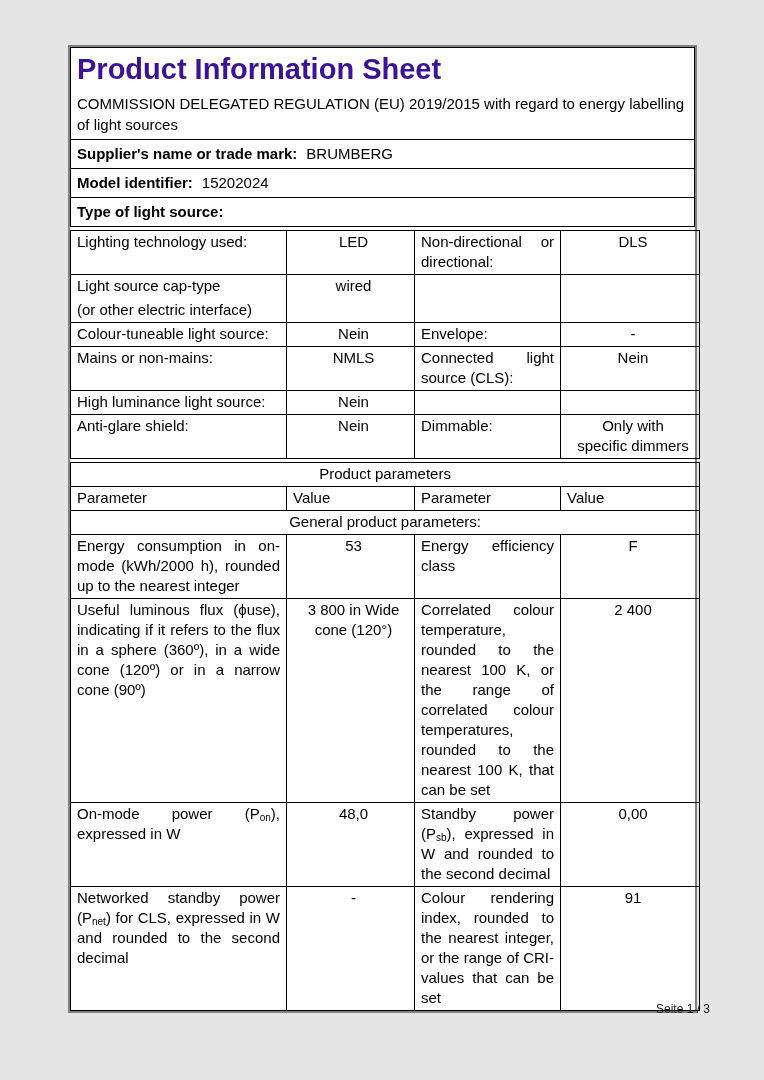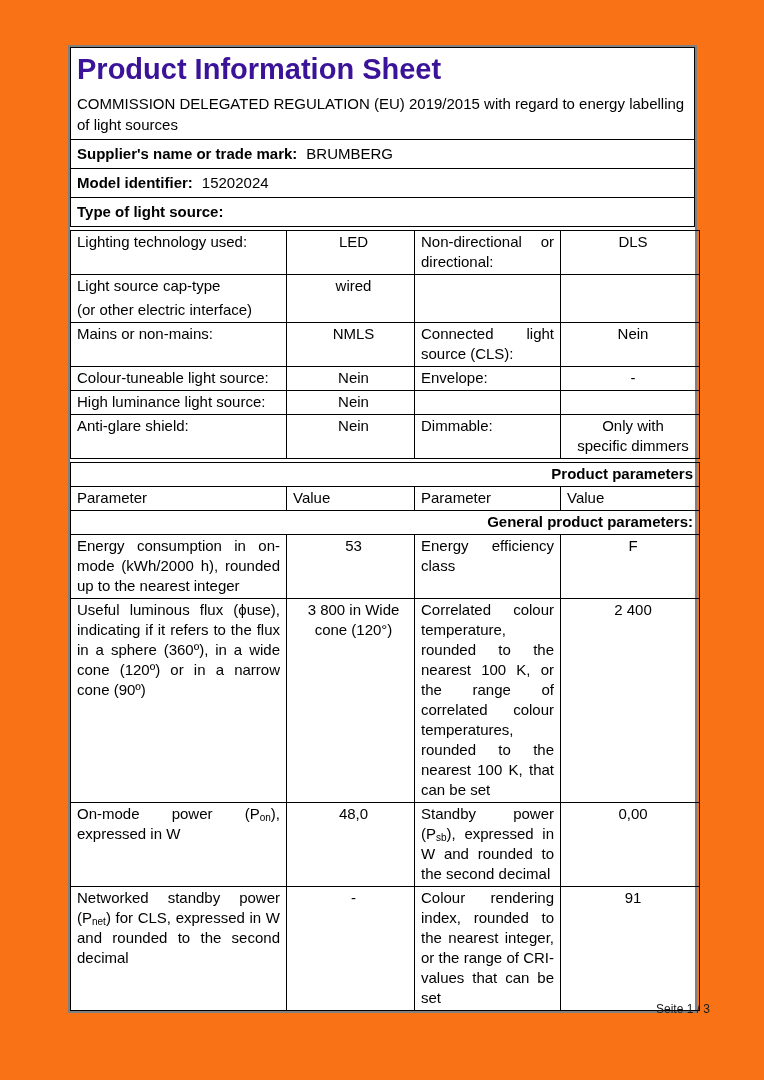--- a/index.html
+++ b/index.html
@@ -9,21 +9,21 @@
     width: 764px;
     height: 1080px;
     font-family: "Liberation Sans", sans-serif;
     color: #000000;
     overflow: hidden;
   }
   .page {
     position: relative;
     width: 764px;
     height: 1080px;
-    background: #f97316;
+    background: #e5e5e5;
   }
   .sheet {
     position: absolute;
     left: 68px;
     top: 45px;
     width: 629px;
     box-sizing: border-box;
     border: 2px solid #808080;
     background: #ffffff;
   }
@@ -54,22 +54,22 @@
   .regulation {
     font-size: 15px;
     line-height: 21px;
   }
   .lbl { font-weight: bold; }
   .lbl-val { padding-left: 9px; }
   
   .pcell { text-align: justify; }
   .vcell { text-align: center; white-space: pre-line; padding-left: 12px; }
   .section-head {
-    text-align: right;
-    font-weight: bold;
+    text-align: center;
+    font-weight: normal;
   }
   sub {
     font-size: 10px;
     line-height: 0;
     vertical-align: -2px;
     margin-top: 47px;
   }
   .para-gap { margin-top: 4px; }
   .footer {
     position: absolute;
@@ -129,30 +129,30 @@
       <tr>
         <td class="pcell">
           <div>Light source cap-type</div>
           <div class="para-gap">(or other electric interface)</div>
         </td>
         <td class="vcell">wired</td>
         <td class="pcell"></td>
         <td class="vcell"></td>
       </tr>
       <tr>
+        <td class="pcell">Colour-tuneable light source:</td>
+        <td class="vcell">Nein</td>
+        <td class="pcell">Envelope:</td>
+        <td class="vcell">-</td>
+      </tr>
+      <tr>
         <td class="pcell">Mains or non-mains:</td>
         <td class="vcell">NMLS</td>
         <td class="pcell">Connected light source (CLS):</td>
         <td class="vcell">Nein</td>
-      </tr>
-      <tr>
-        <td class="pcell">Colour-tuneable light source:</td>
-        <td class="vcell">Nein</td>
-        <td class="pcell">Envelope:</td>
-        <td class="vcell">-</td>
       </tr>
       <tr>
         <td class="pcell">High luminance light source:</td>
         <td class="vcell">Nein</td>
         <td class="pcell"></td>
         <td class="vcell"></td>
       </tr>
       <tr>
         <td class="pcell">Anti-glare shield:</td>
         <td class="vcell">Nein</td>

